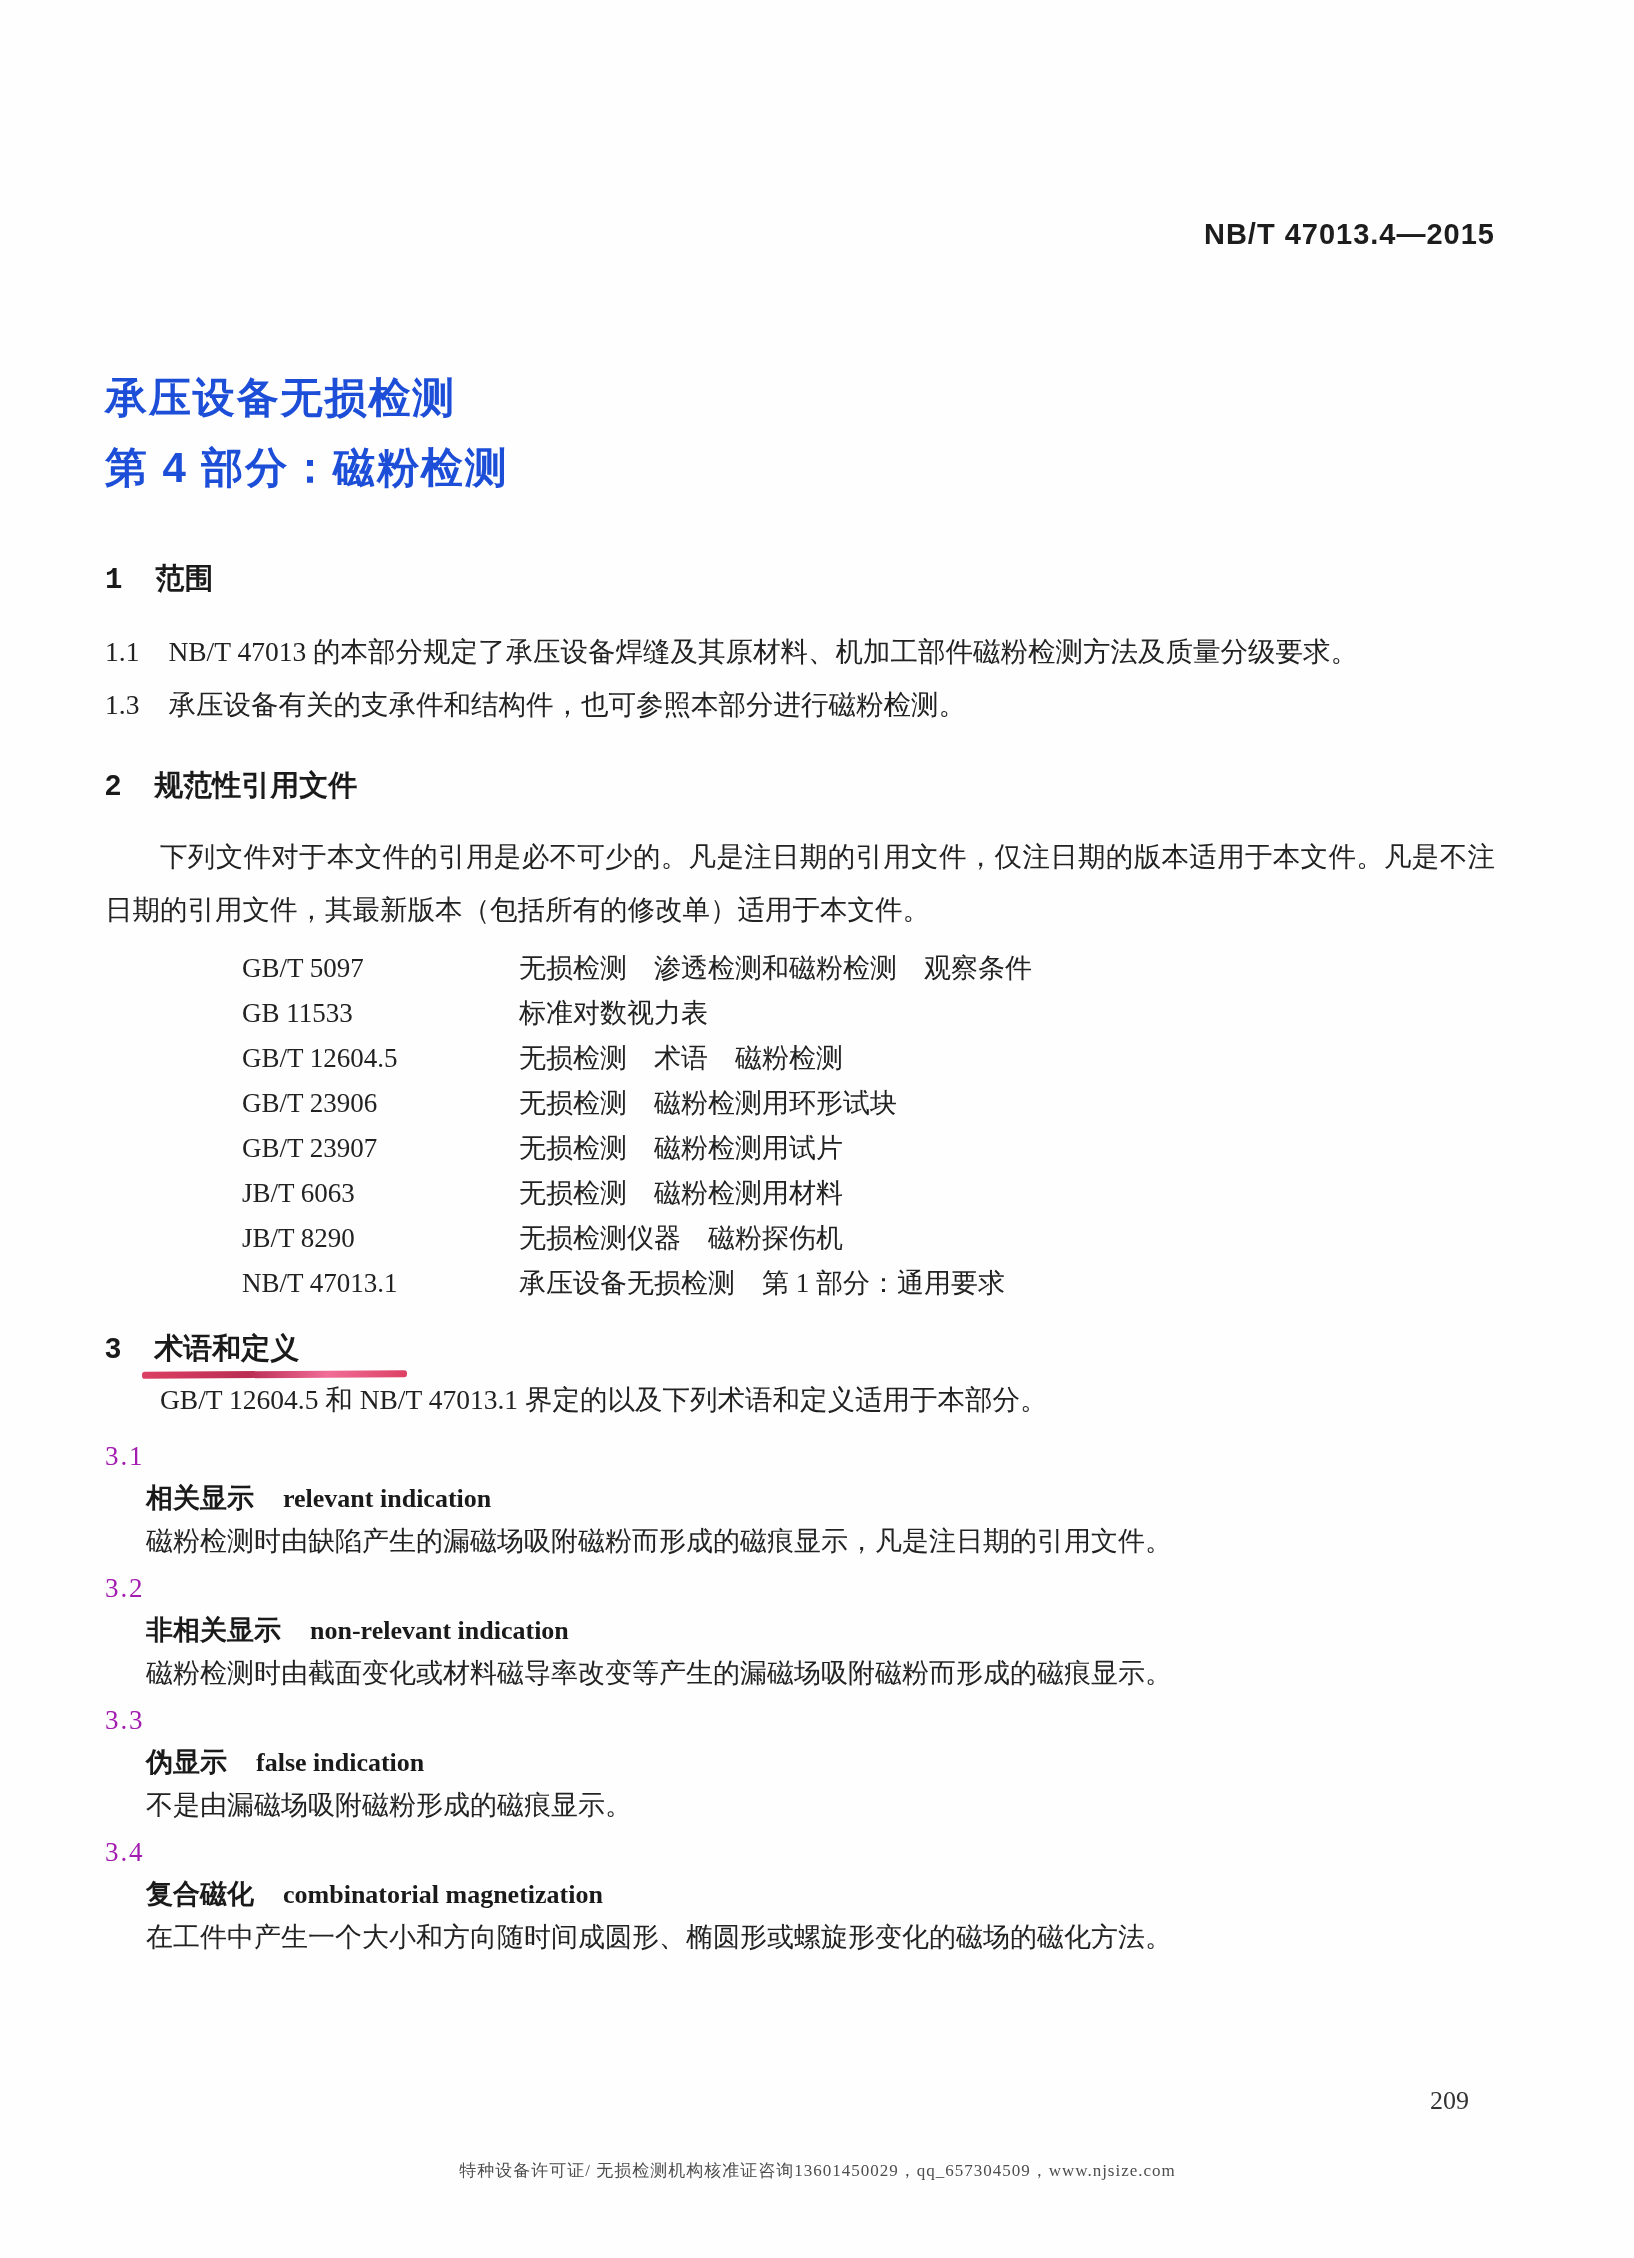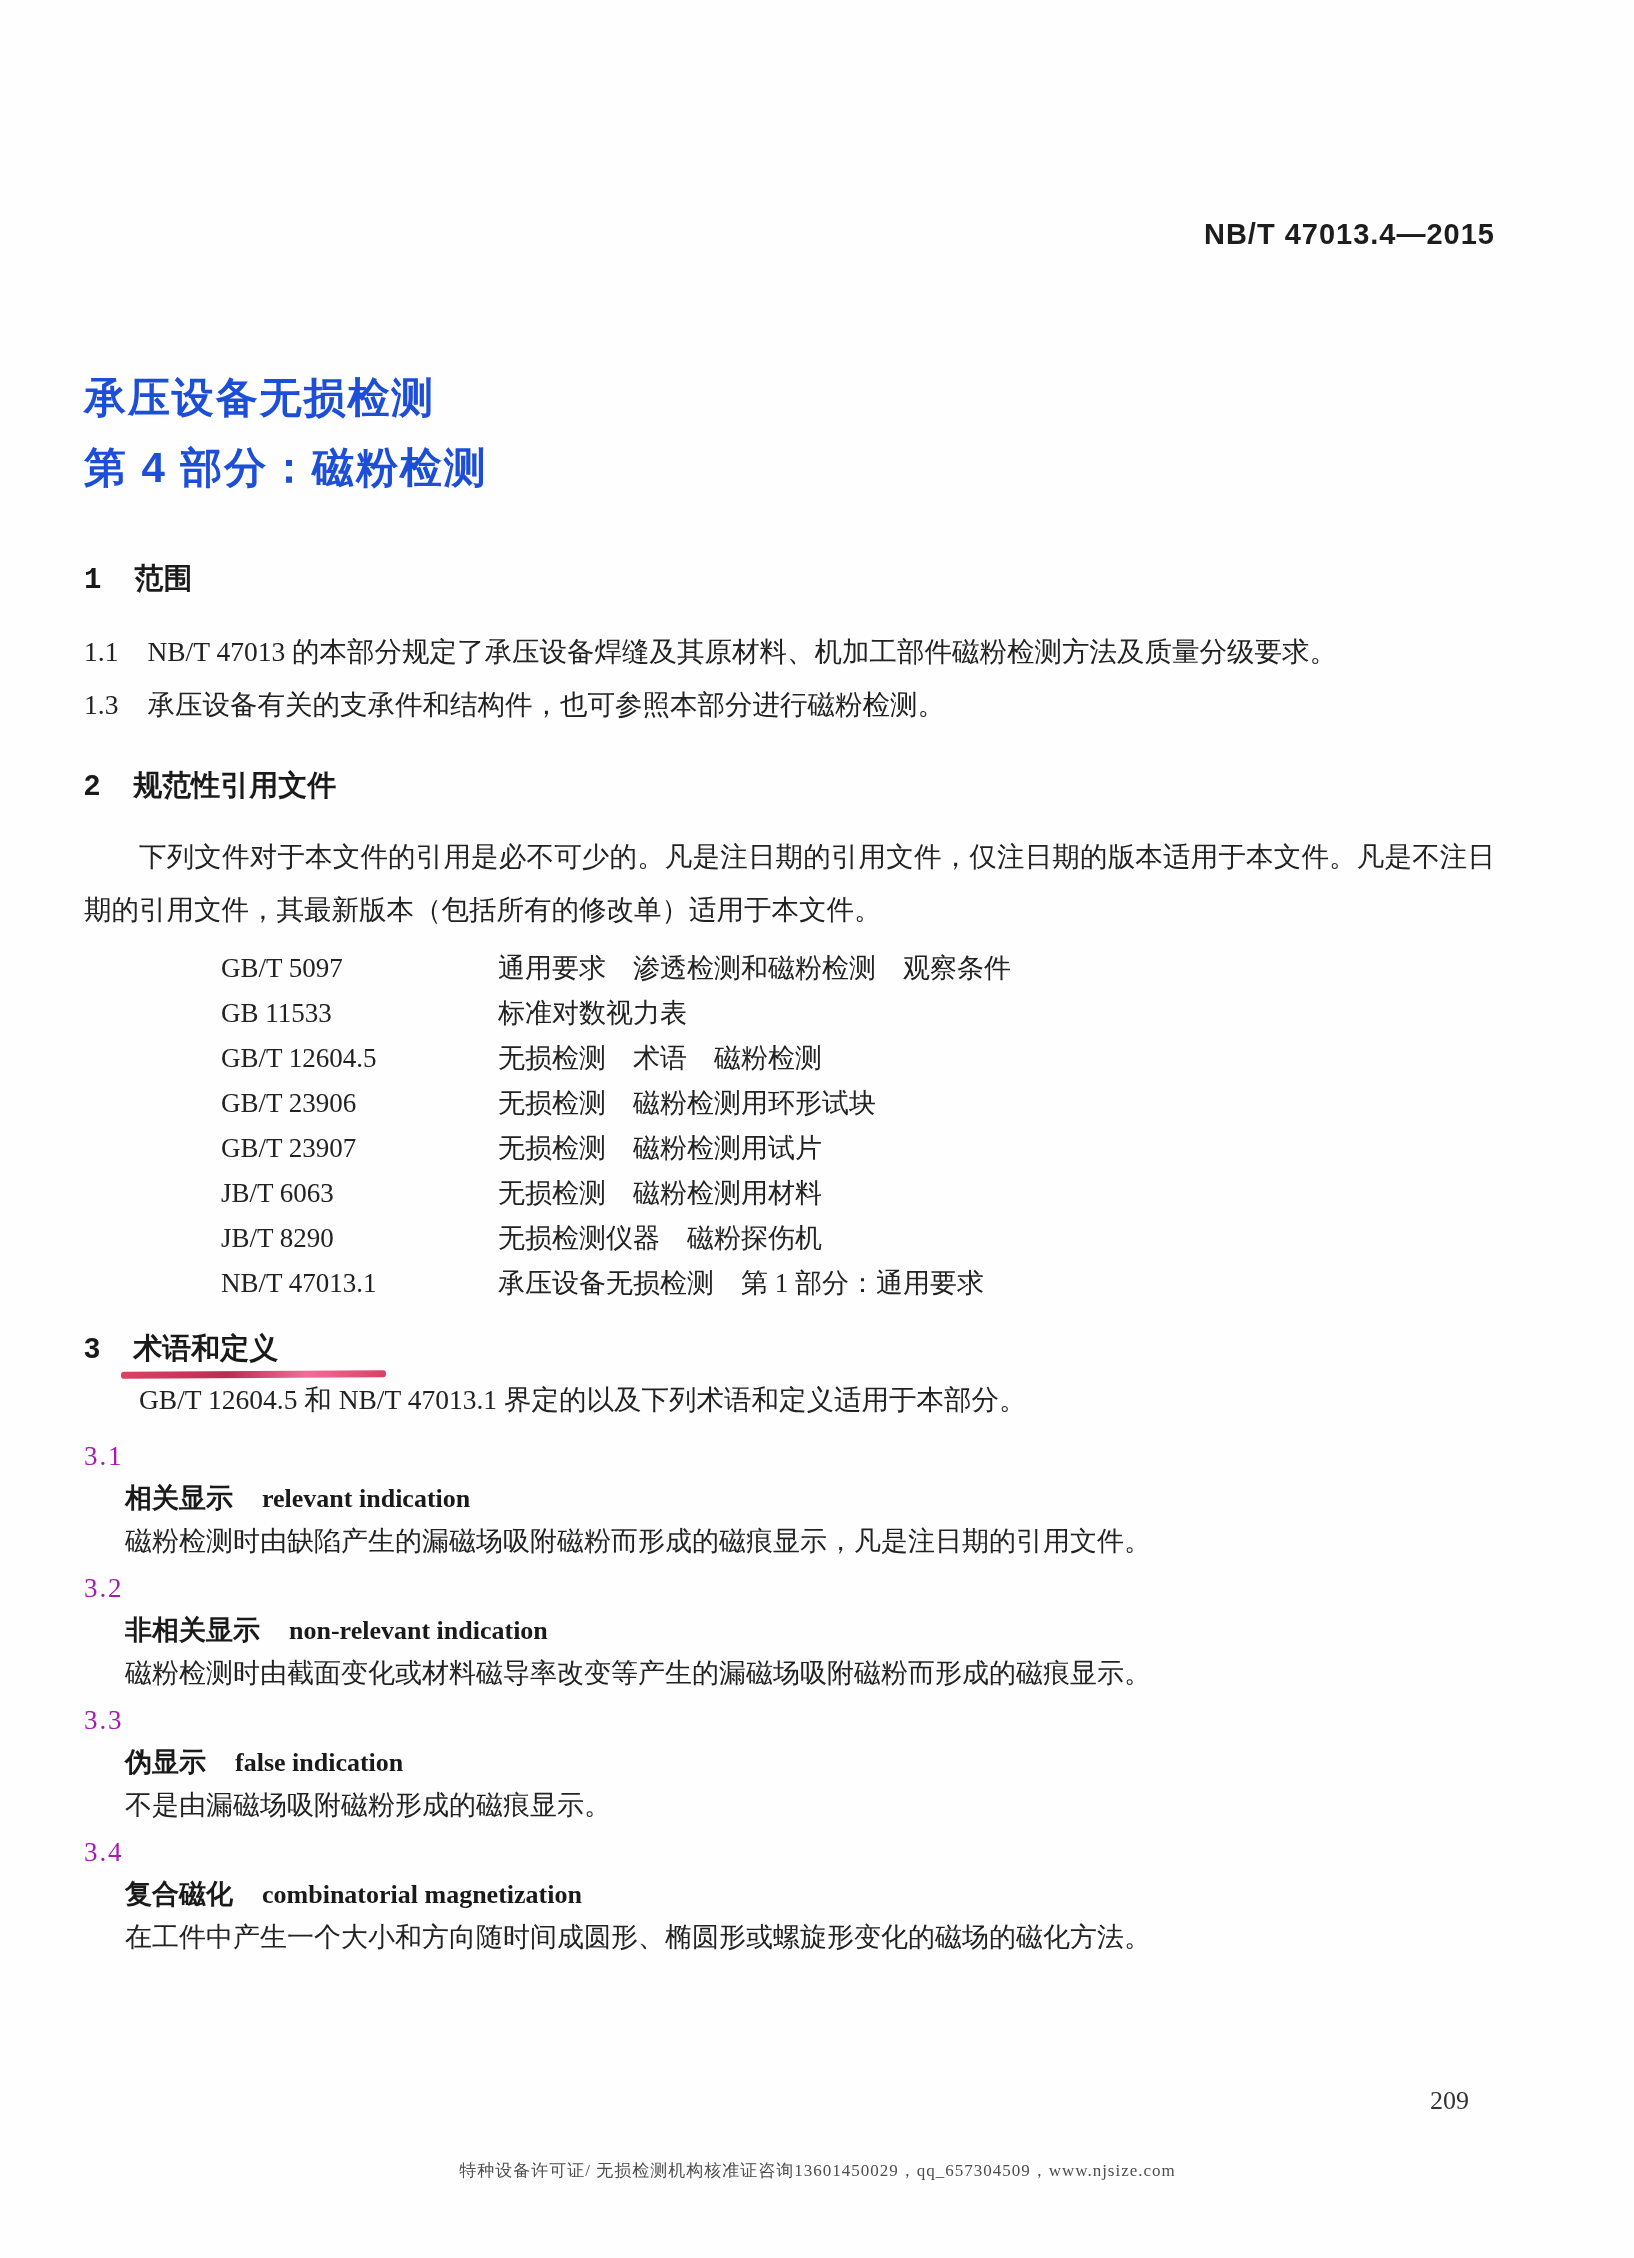--- a/index.html
+++ b/index.html
@@ -4,21 +4,21 @@
 <style>
   html,body { margin:0; padding:0; background:#ffffff; }
   .page {
     position:relative;
     width:1635px; height:2258px;
     margin:0 auto;
     background:#fefefe;
     color:#222;
     font-family:"Liberation Serif","DejaVu Serif",serif;
     box-sizing:border-box;
-    padding:218px 140px 0 84px;
+    padding:218px 140px 0 105px;
     overflow:hidden;
   }
   .doc-number {
     text-align:right;
     font-family:"Liberation Sans","DejaVu Sans",sans-serif;
     font-weight:700;
     font-size:29px;
     letter-spacing:1px;
     color:#1d1d1d;
   }
@@ -143,21 +143,21 @@
 
   <div class="sec-heading" id="sec2-heading">
     <span class="sec-num">2</span><span>规范性引用文件</span>
   </div>
 
   <p class="para" id="sec2-intro">下列文件对于本文件的引用是必不可少的。凡是注日期的引用文件，仅注日期的版本适用于本文件。凡是不注日期的引用文件，其最新版本（包括所有的修改单）适用于本文件。</p>
 
   <div class="ref-list">
     <div class="ref-row">
       <span class="ref-code">GB/T 5097</span>
-      <span class="ref-title">通用要求　渗透检测和磁粉检测　观察条件</span>
+      <span class="ref-title">无损检测　渗透检测和磁粉检测　观察条件</span>
     </div>
     <div class="ref-row">
       <span class="ref-code">GB 11533</span>
       <span class="ref-title">标准对数视力表</span>
     </div>
     <div class="ref-row">
       <span class="ref-code">GB/T 12604.5</span>
       <span class="ref-title">无损检测　术语　磁粉检测</span>
     </div>
     <div class="ref-row">

